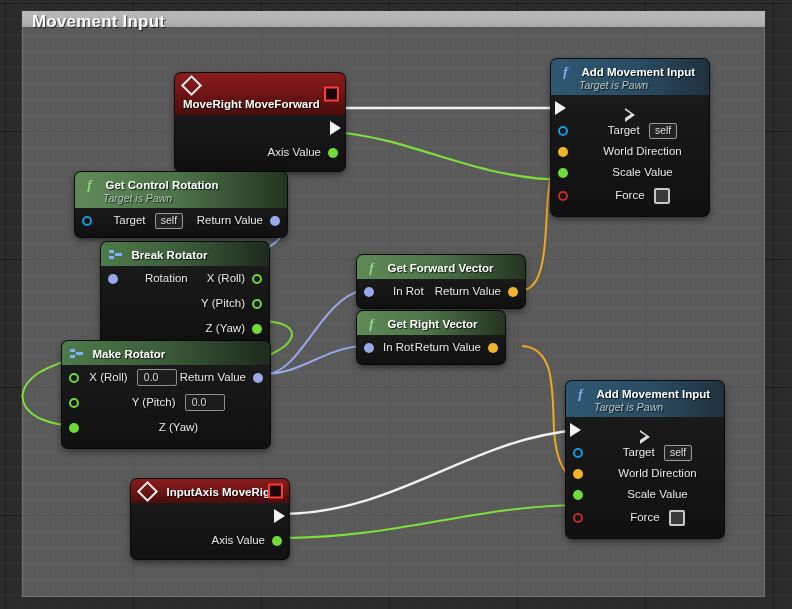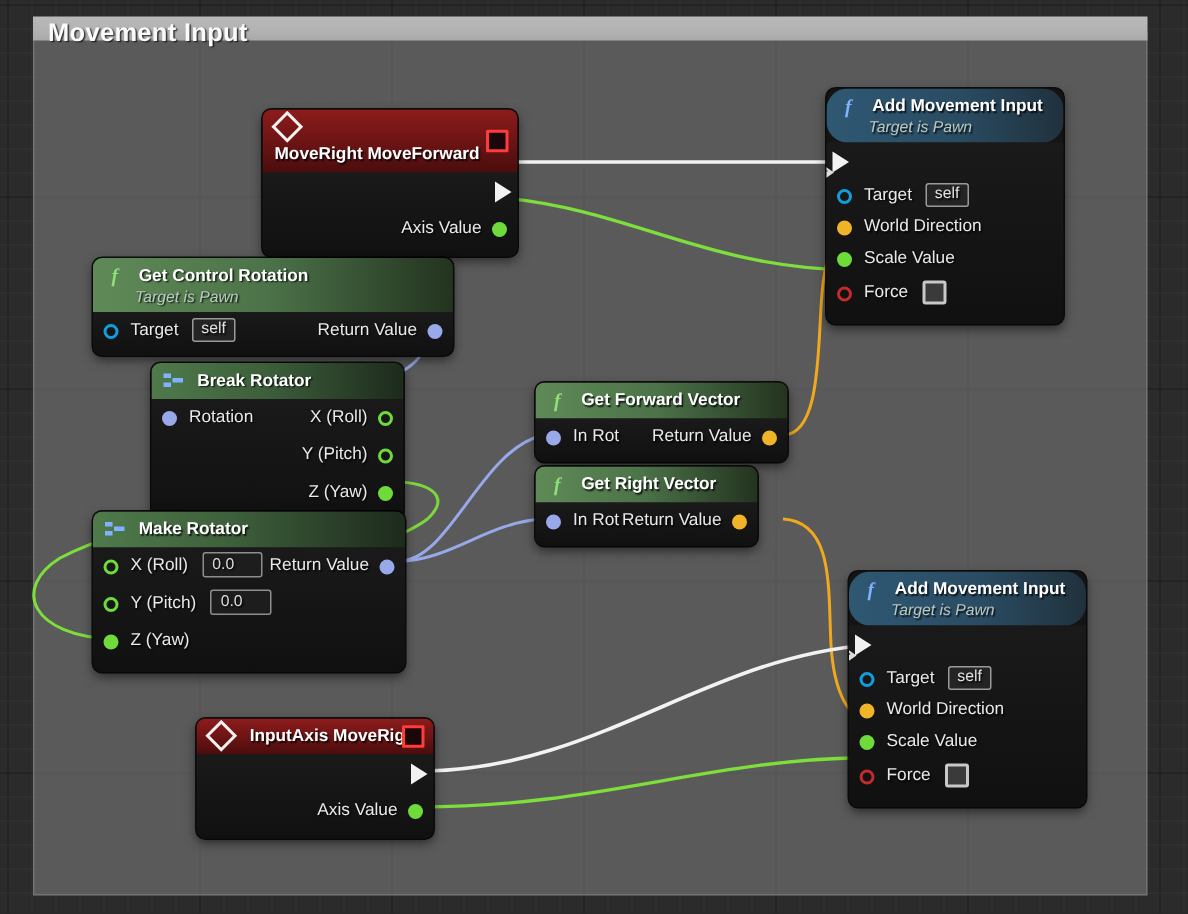--- a/index.html
+++ b/index.html
@@ -96,21 +96,20 @@
     position: relative;
     background: linear-gradient(to bottom, rgba(26,26,26,0.97), rgba(16,16,16,0.97));
   }
 
   
   .hdr.red {
     background: linear-gradient(to bottom, #8c1c1c 0%, #6e1414 50%, #4a0d0d 100%);
   }
   .hdr.blue {
     background: linear-gradient(to right, #2f5873 0%, #2a4c63 55%, #20313d 100%);
-    border-radius: 14px;
   }
   .hdr.green {
     background: linear-gradient(to right, #5f8a57 0%, #4c7349 48%, #23331f 100%);
   }
   .hdr.greendark {
     background: linear-gradient(to right, #4f7a4b 0%, #3d5f3b 45%, #1d2a1c 100%);
   }
 
   
   .ic {
@@ -159,20 +158,21 @@
 
   
   .pinrow {
     position: relative;
     height: 21px;
     line-height: 21px;
     font-size: 11.5px;
     color: #e9e9e9;
     text-shadow: 1px 1px 1px rgba(0,0,0,0.8);
     white-space: nowrap;
+    text-align: center;
   }
   .pinrow.tall { height: 25px; line-height: 25px; }
   .pin-in  { position: absolute; left: 7px; top: 50%; transform: translateY(-50%); }
   .pin-out { position: absolute; right: 7px; top: 50%; transform: translateY(-50%); }
   .lbl-in  { margin-left: 25px; }
   .lbl-out { float: right; margin-right: 24px; }
 
   .dot {
     width: 10px; height: 10px;
     border-radius: 50%;
@@ -345,21 +345,21 @@
       </div>
       <div class="pinrow tall">
         <span class="pin-in dot red hollow"></span>
         <span class="lbl-in">Force</span>
         <span class="chk"></span>
       </div>
       <div style="height:8px;"></div>
     </div>
   </div>
 
-  <div class="node" style="left:62px; top:172px; width:240px;">
+  <div class="node" style="left:75px; top:172px; width:212px;">
     <div class="hdr green" style="padding-bottom:4px;">
       <span class="ic ic-f g">f</span>
       <span class="t1">Get Control Rotation</span>
       <span class="t2">Target is Pawn</span>
     </div>
     <div class="body">
       <div class="pinrow tall">
         <span class="pin-in dot blue hollow"></span>
         <span class="lbl-in">Target</span>
         <span class="selfbox">self</span>

